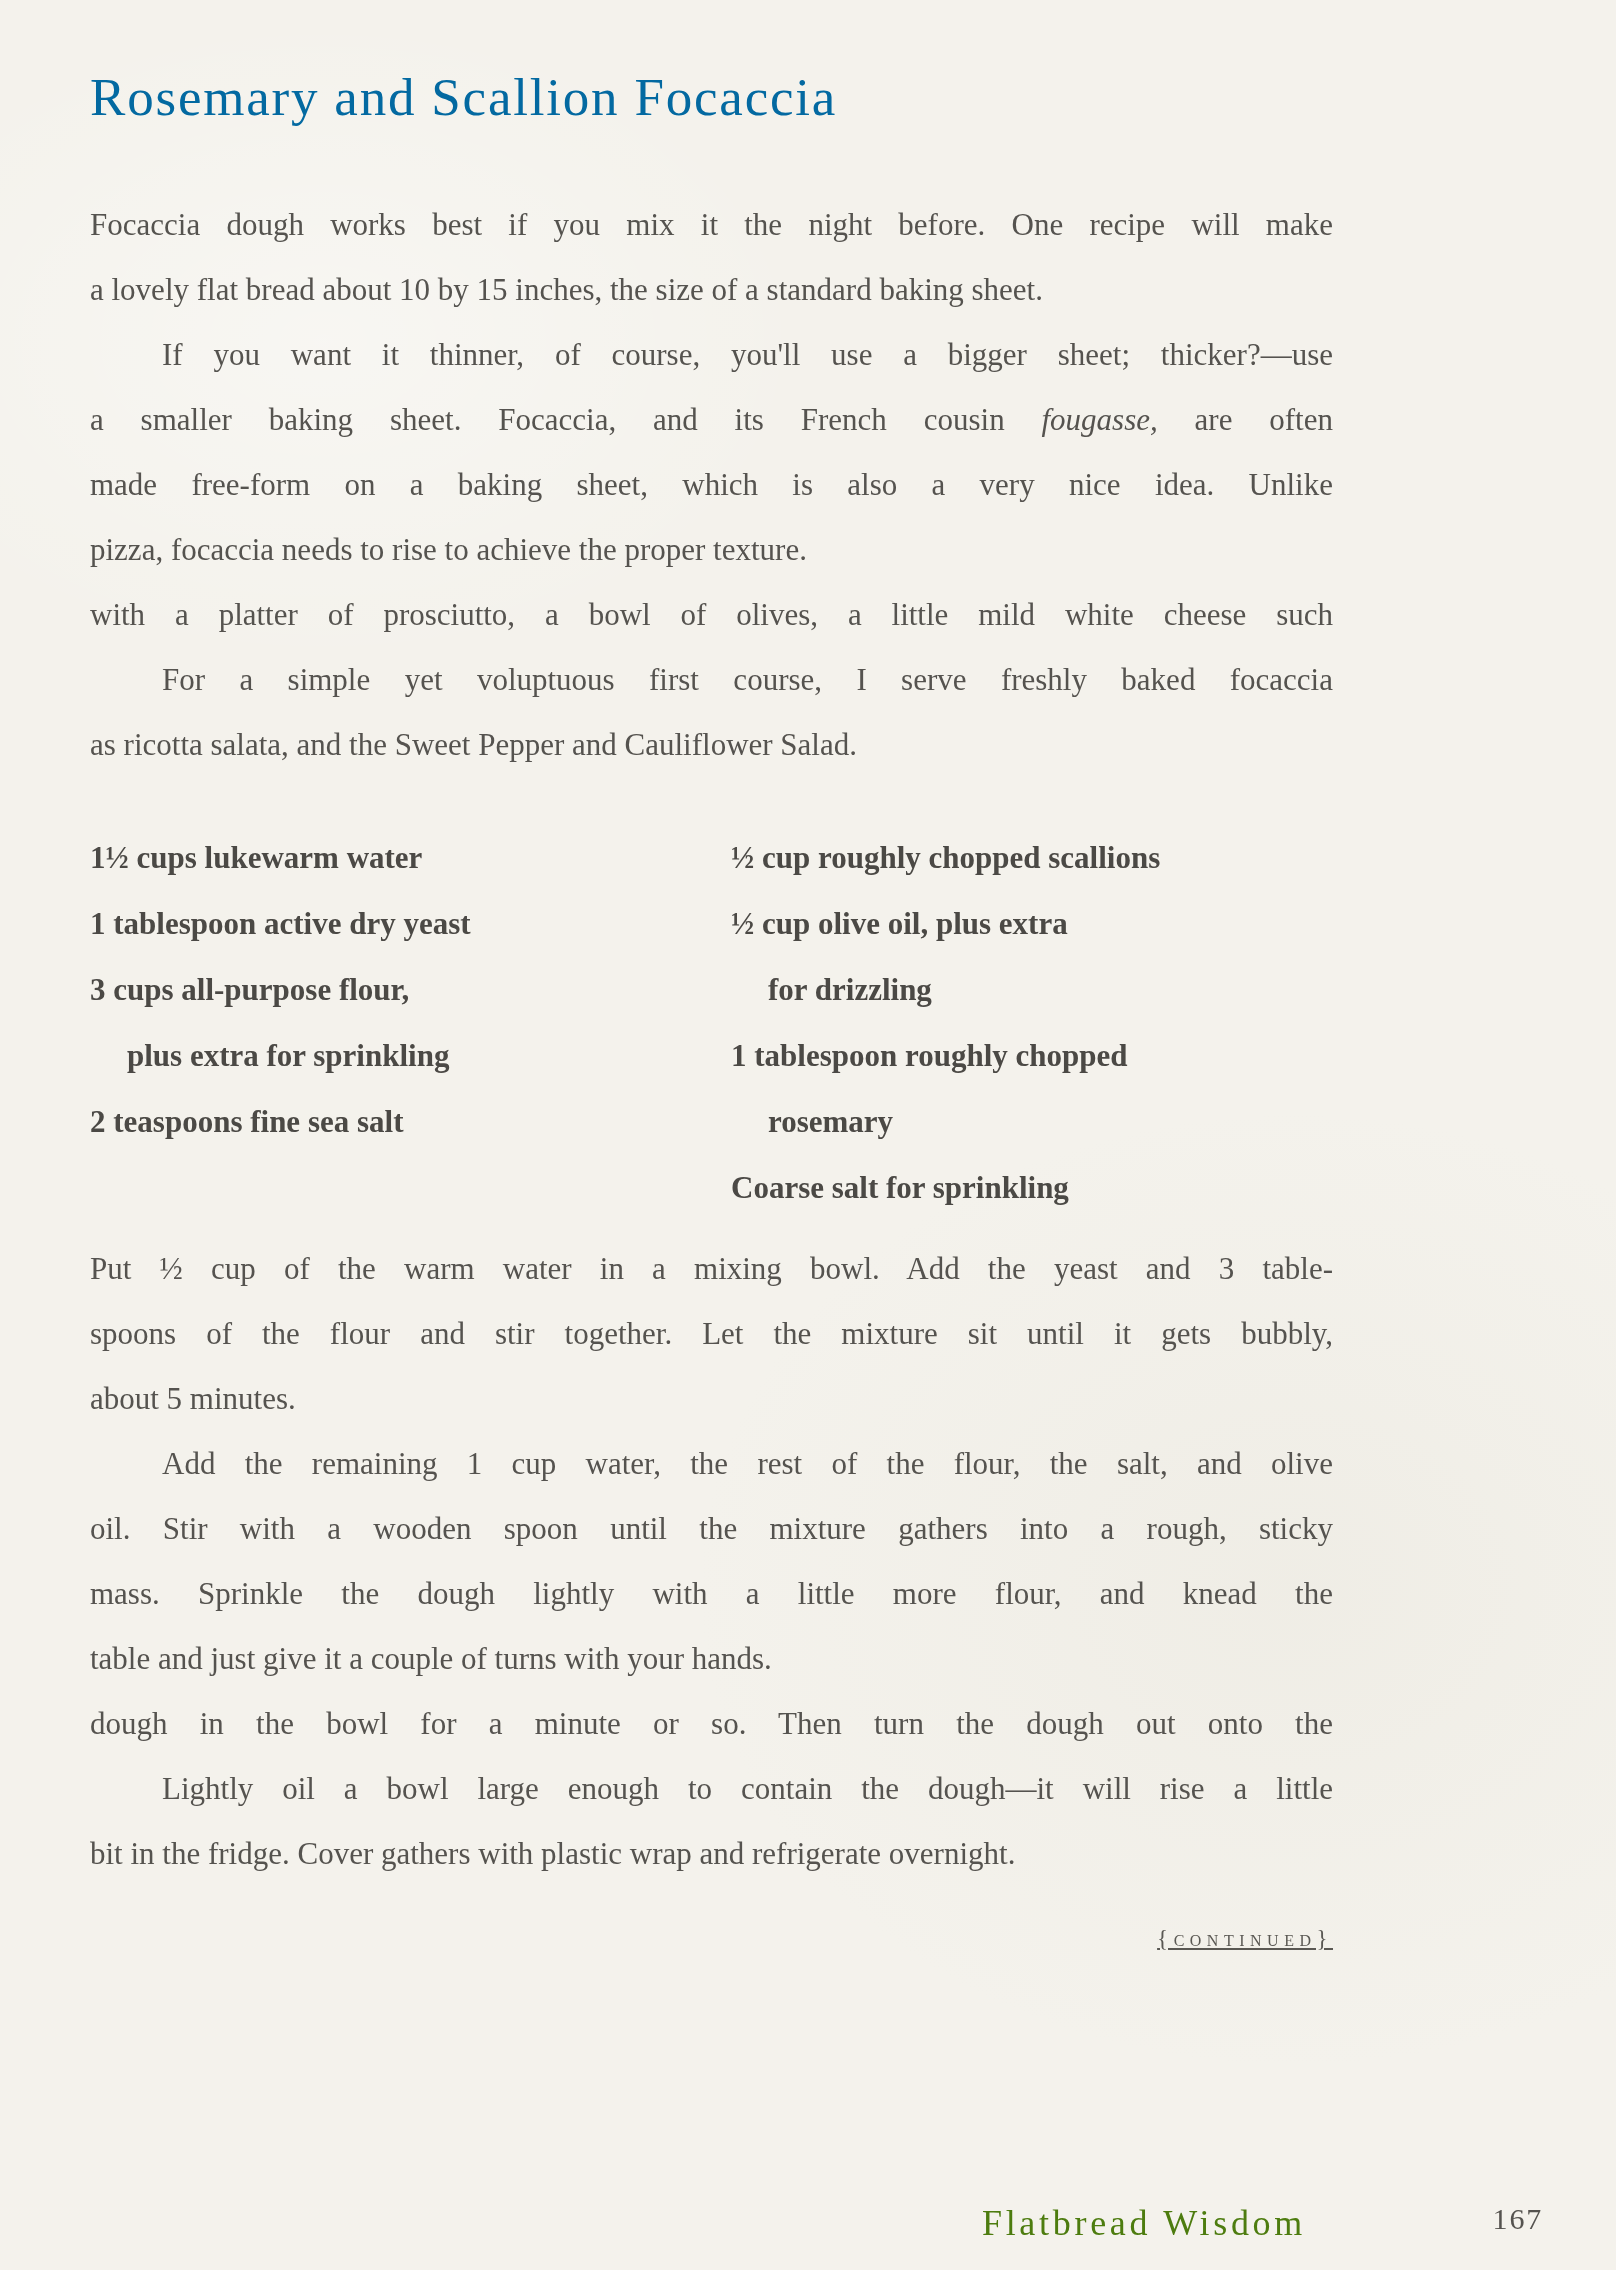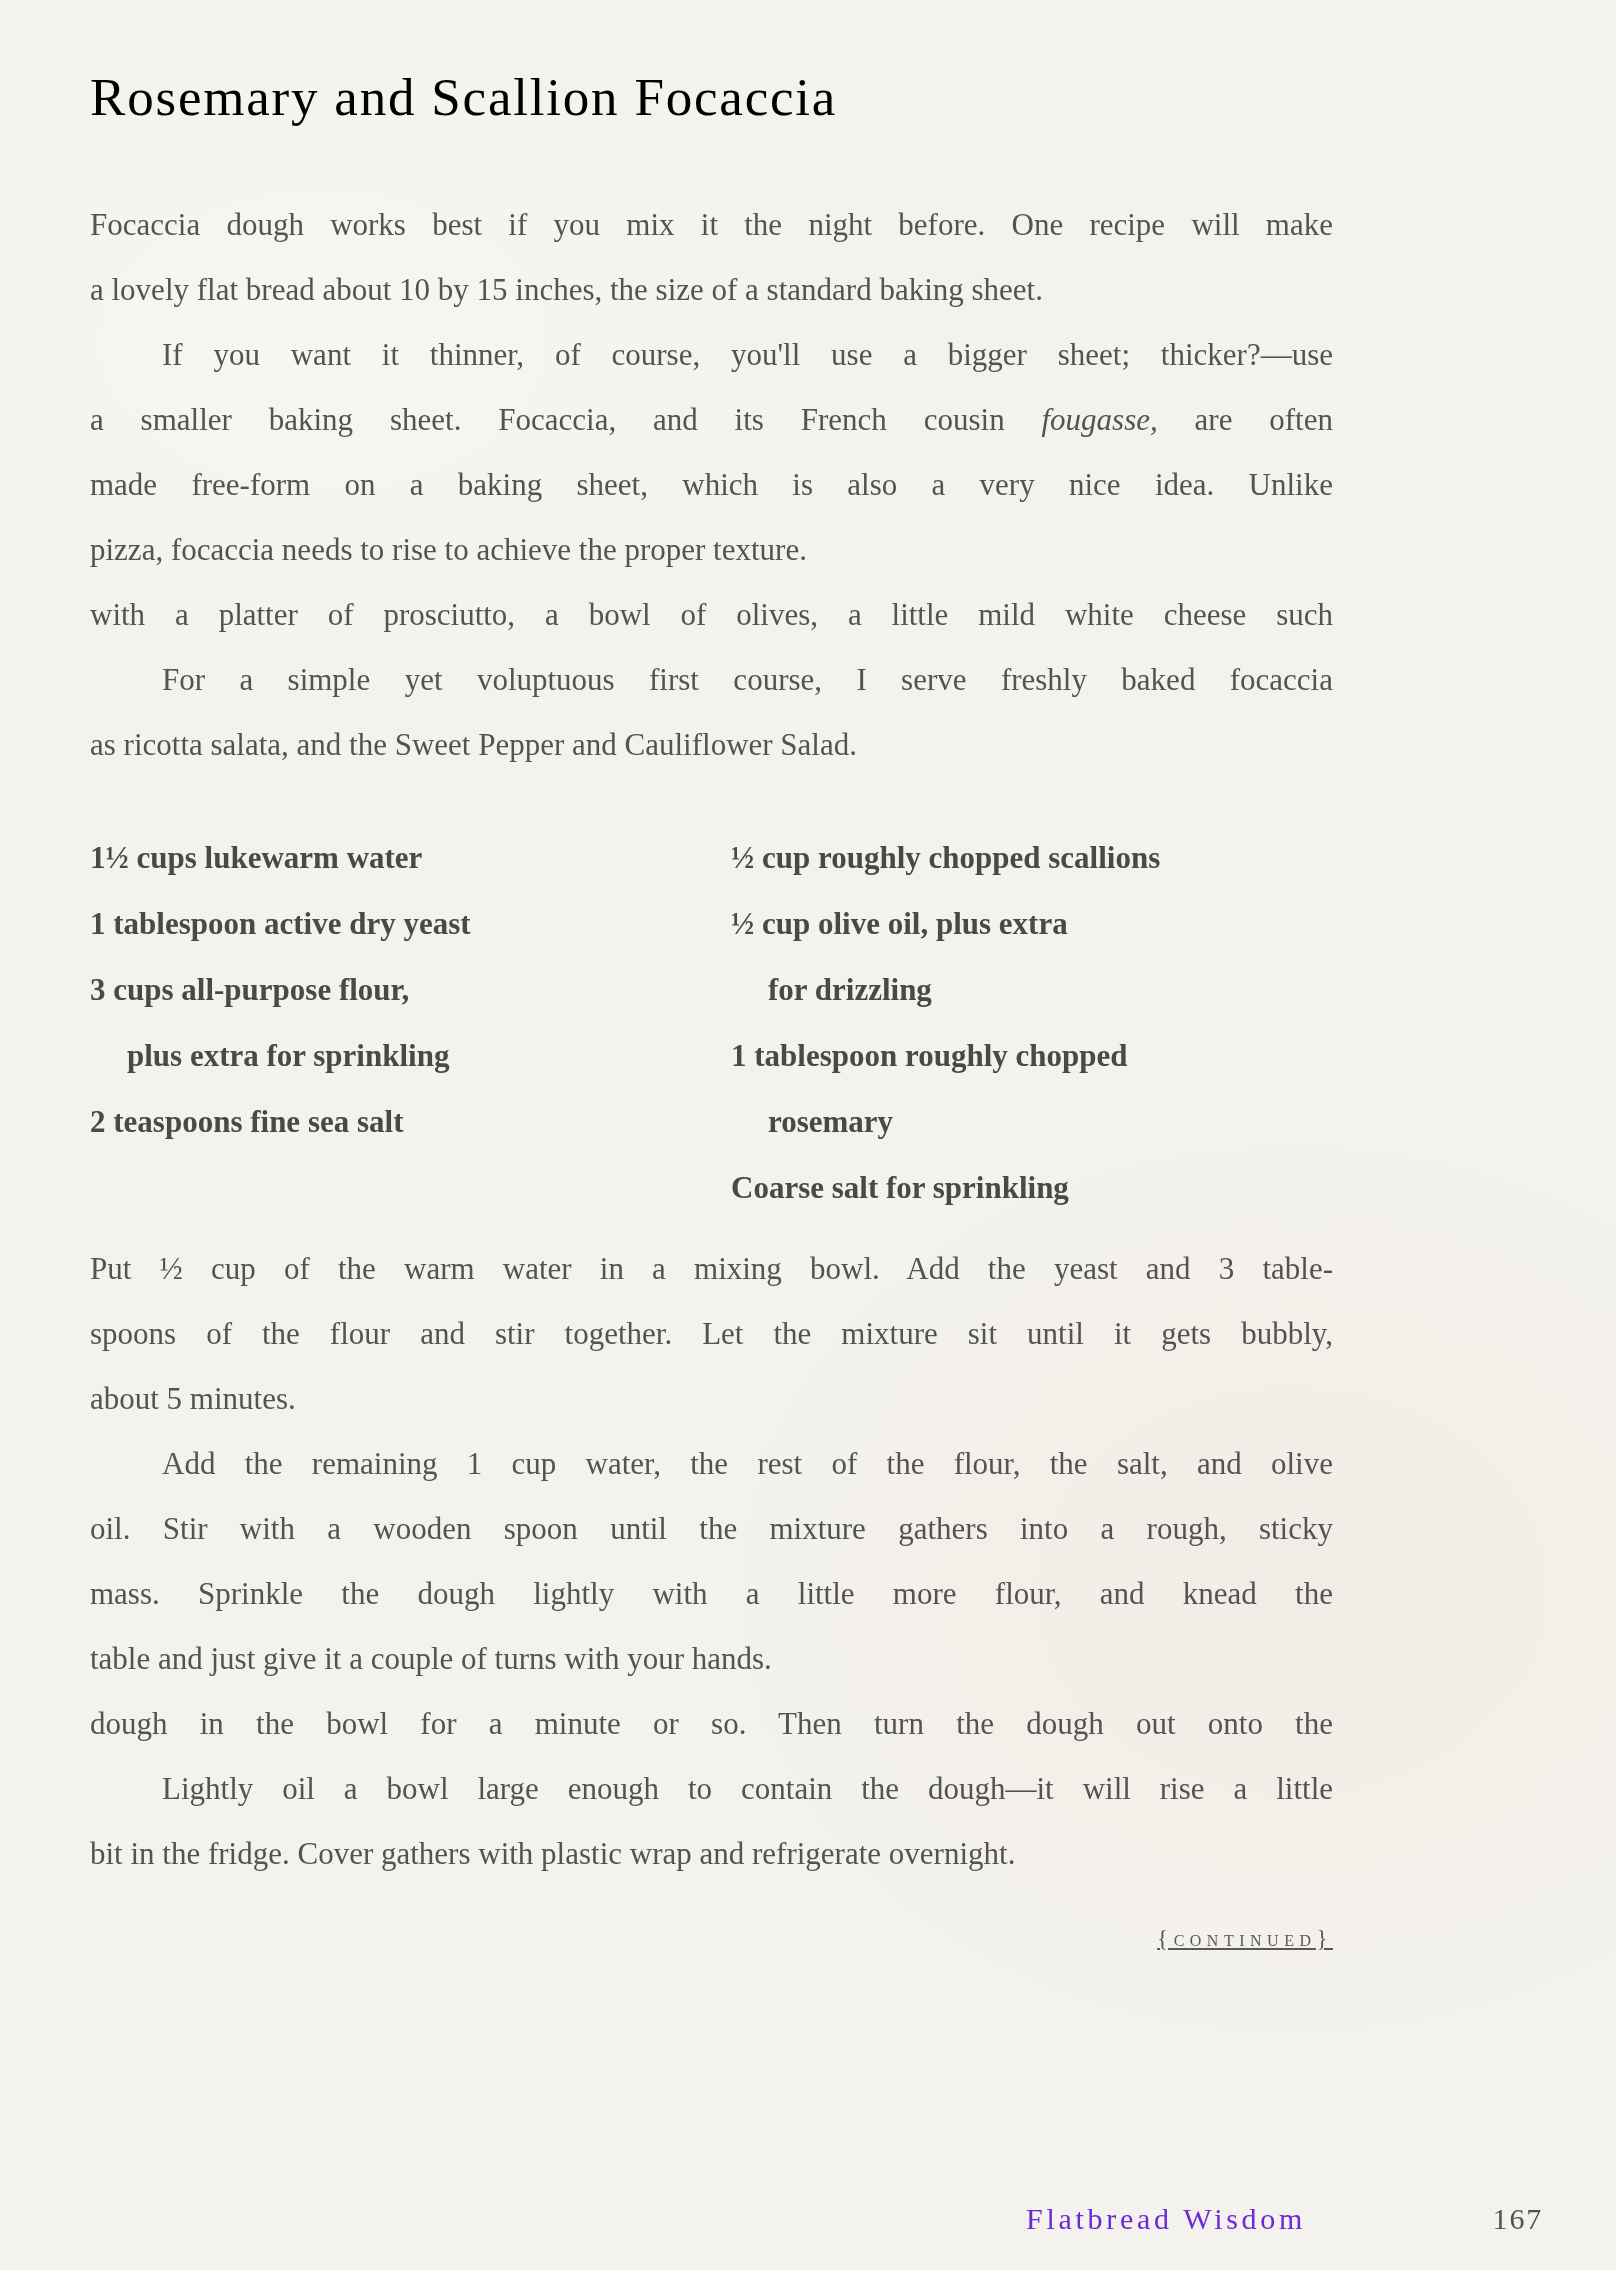--- a/index.html
+++ b/index.html
@@ -22,21 +22,21 @@
     position: absolute;
     left: 90px; top: 0;
     width: 1243px;
   }
   .title {
     margin: 68px 0 0 0;
     font-size: 53px;
     line-height: 1.1;
     font-weight: 400;
     letter-spacing: 1.8px;
-    color: #000000;
+    color: #0369a1;
   }
   .intro { margin-top: 66px; }
   .para { margin: 0; }
   .line {
     font-size: 31px;
     line-height: 65px;
     text-align: justify;
     text-align-last: justify;
     white-space: normal;
   }
@@ -64,23 +64,23 @@
     text-align: right;
     font-size: 23px;
     letter-spacing: 5.5px;
     font-variant: small-caps;
     color: #5a5853;
     text-decoration: underline;
   }
   .footer-title {
     position: absolute;
     top: 2202px; right: 310px;
-    font-size: 30px;
+    font-size: 36px;
     letter-spacing: 3.7px;
-    color: #6d28d9;
+    color: #4d7c0f;
   }
   .page-number {
     position: absolute;
     top: 2202px; right: 73px;
     font-size: 30px;
     letter-spacing: 1.8px;
     color: #55534f;
   }
 </style>
 </head>

